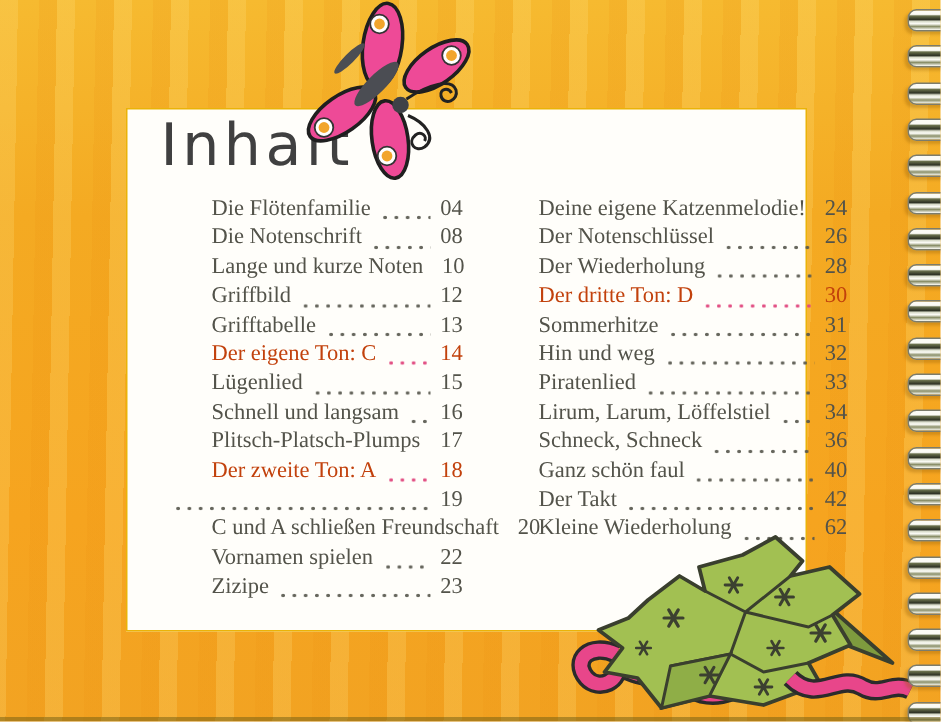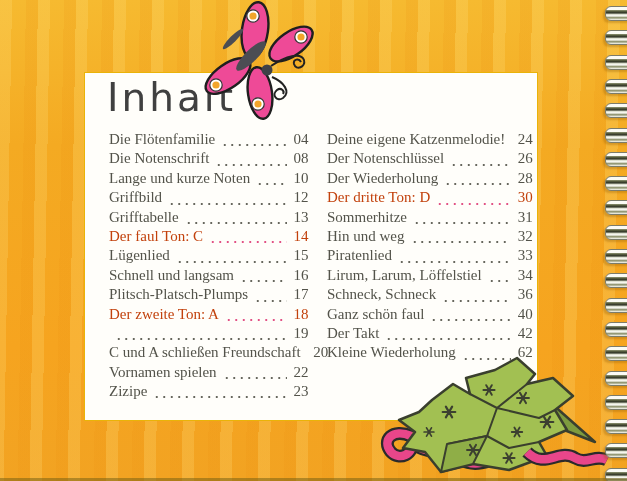--- a/index.html
+++ b/index.html
@@ -25,21 +25,21 @@
   }
   .title{
     position:absolute;left:22px;top:2px;
     font-family:"DejaVu Sans", sans-serif;
     font-size:39px;color:#404040;letter-spacing:3px;
   }
   .toc{position:absolute;left:24px;top:58px;right:14px;display:flex;gap:14px;}
   .col-left{width:204px;flex:none;}
   .col-right{flex:1;}
   .toc-row{display:flex;align-items:baseline;height:19.4px;font-size:15px;color:#53534a;}
-  .toc-label{white-space:nowrap;}
+  .toc-label{white-space:nowrap;margin-left:32px;}
   .dots{
     flex:1;min-width:0;align-self:flex-end;height:6px;margin:0 2px 3px 6px;
     background-image:radial-gradient(circle, rgba(86,86,76,0.9) 1px, rgba(0,0,0,0) 1.4px);
     background-size:7.5px 6px;background-repeat:repeat-x;background-position:0 1px;
   }
   .pageno{width:24px;flex:none;text-align:center;}
   .hl{color:#c2410c;}
   .hl .dots{background-image:radial-gradient(circle, rgba(224,71,126,0.95) 1px, rgba(0,0,0,0) 1.4px);}
 
   
@@ -83,21 +83,21 @@
           <span class="toc-label">Griffbild</span>
           <span class="dots"></span>
           <span class="pageno">12</span>
         </div>
         <div class="toc-row">
           <span class="toc-label">Grifftabelle</span>
           <span class="dots"></span>
           <span class="pageno">13</span>
         </div>
         <div class="toc-row hl">
-          <span class="toc-label">Der faul Ton: C</span>
+          <span class="toc-label">Der eigene Ton: C</span>
           <span class="dots"></span>
           <span class="pageno">14</span>
         </div>
         <div class="toc-row">
           <span class="toc-label">Lügenlied</span>
           <span class="dots"></span>
           <span class="pageno">15</span>
         </div>
         <div class="toc-row">
           <span class="toc-label">Schnell und langsam</span>

